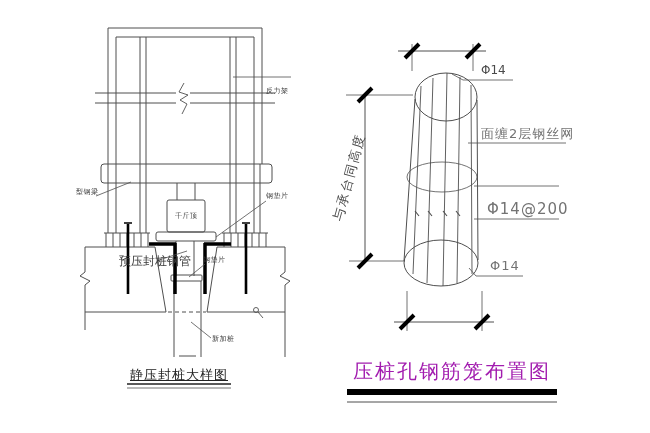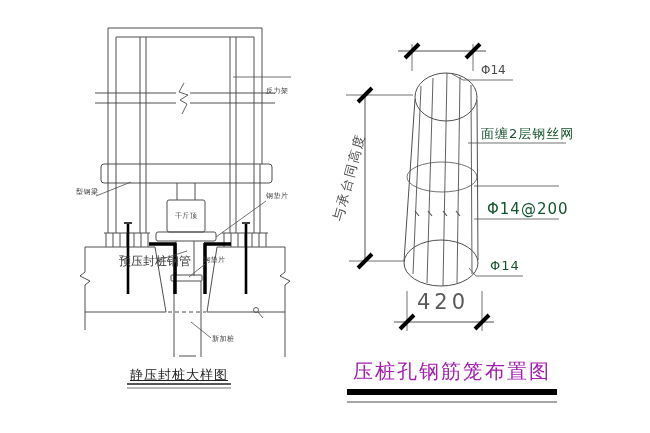--- a/index.html
+++ b/index.html
@@ -2,21 +2,21 @@
 <html><head>
 <meta charset="utf-8">
 <style>
   html,body{margin:0;padding:0;background:#ffffff;}
   #canvas{position:relative;width:650px;height:433px;background:#ffffff;overflow:hidden;
           font-family:"DejaVu Sans",sans-serif;}
   #linework{position:absolute;left:0;top:0;}
   .lbl{position:absolute;white-space:nowrap;color:#3a3a3a;line-height:1;}
   .tiny{font-size:7px;letter-spacing:0.5px;}
   .small{font-size:12px;color:#4a4a4a;}
-  .callout{font-size:13px;color:#14532d;letter-spacing:1px;}
+  .callout{font-size:13px;color:#737373;letter-spacing:1px;}
   .dimnum{font-size:21px;color:#5a5a5a;letter-spacing:4px;font-weight:400;}
   .title-left{font-size:13px;color:#222;letter-spacing:1px;text-align:center;width:118px;text-decoration:underline;}
   .title-right{font-size:20px;color:#a21caf;letter-spacing:2px;text-align:center;width:212px;}
   .rot{transform:translate(-50%,-50%) rotate(-75deg);transform-origin:center;font-size:13px;color:#4a4a4a;letter-spacing:2px;}
   .center{text-align:center;}
 </style>
 </head>
 <body>
 
 <div id="canvas">
@@ -143,21 +143,20 @@
 
   <div class="lbl tiny" style="left:266px;top:68px;margin-top:20px;">反力架</div>
   <div class="lbl tiny" style="left:76px;top:189px;">型钢梁</div>
   <div class="lbl tiny" style="left:175px;top:213px;">千斤顶</div>
   <div class="lbl tiny" style="left:266px;top:193px;">钢垫片</div>
   <div class="lbl" style="left:119px;top:255px;font-size:12px;">预压封桩钢管</div>
   <div class="lbl tiny" style="left:203px;top:257px;">钢垫片</div>
   <div class="lbl tiny" style="left:212px;top:336px;">新加桩</div>
   <div class="lbl title-left" style="left:120px;top:368px;">静压封桩大样图</div>
 
-  <div class="lbl dimnum center" style="left:412px;top:292px;width:62px;">420</div>
   <div class="lbl rot" style="left:349px;top:177px;">与承台同高度</div>
 
   <div class="lbl small" style="left:481px;top:64px;">Φ14</div>
   <div class="lbl callout" style="left:481px;top:127px;">面缠2层钢丝网</div>
   <div class="lbl callout" style="left:487px;top:202px;font-size:15px;">Φ14@200</div>
   <div class="lbl callout" style="left:490px;top:259px;">Φ14</div>
 
   <div class="lbl title-right" style="left:346px;top:361px;">压桩孔钢筋笼布置图</div>
 
 </div>

